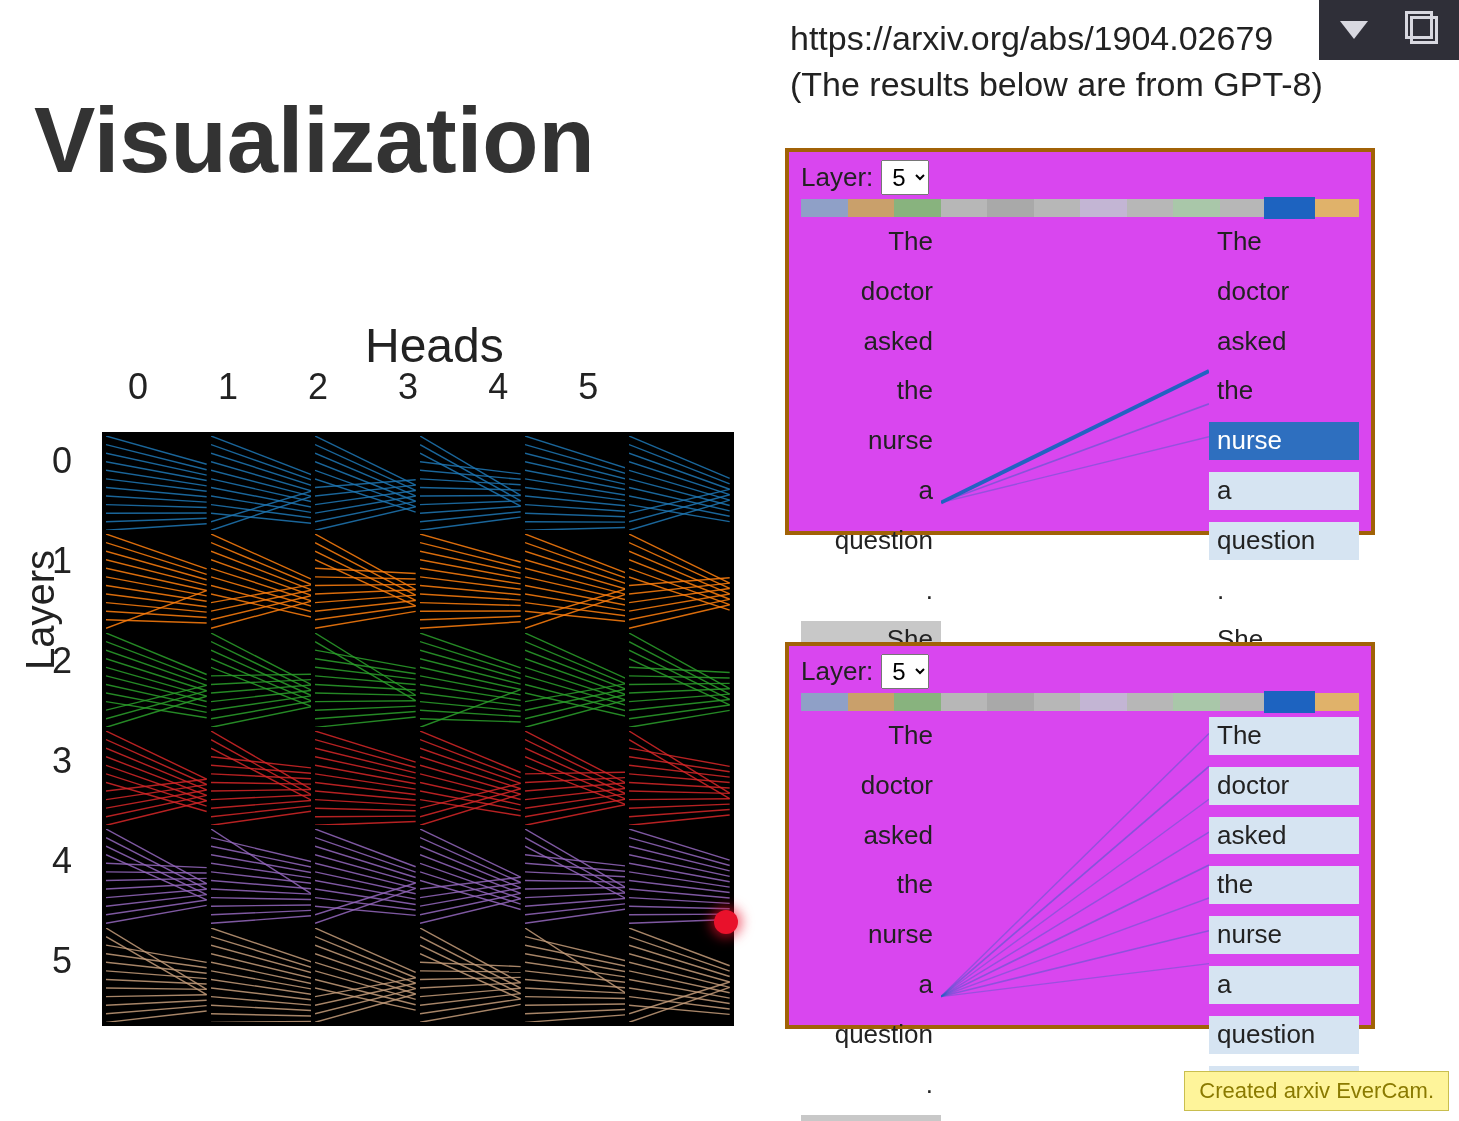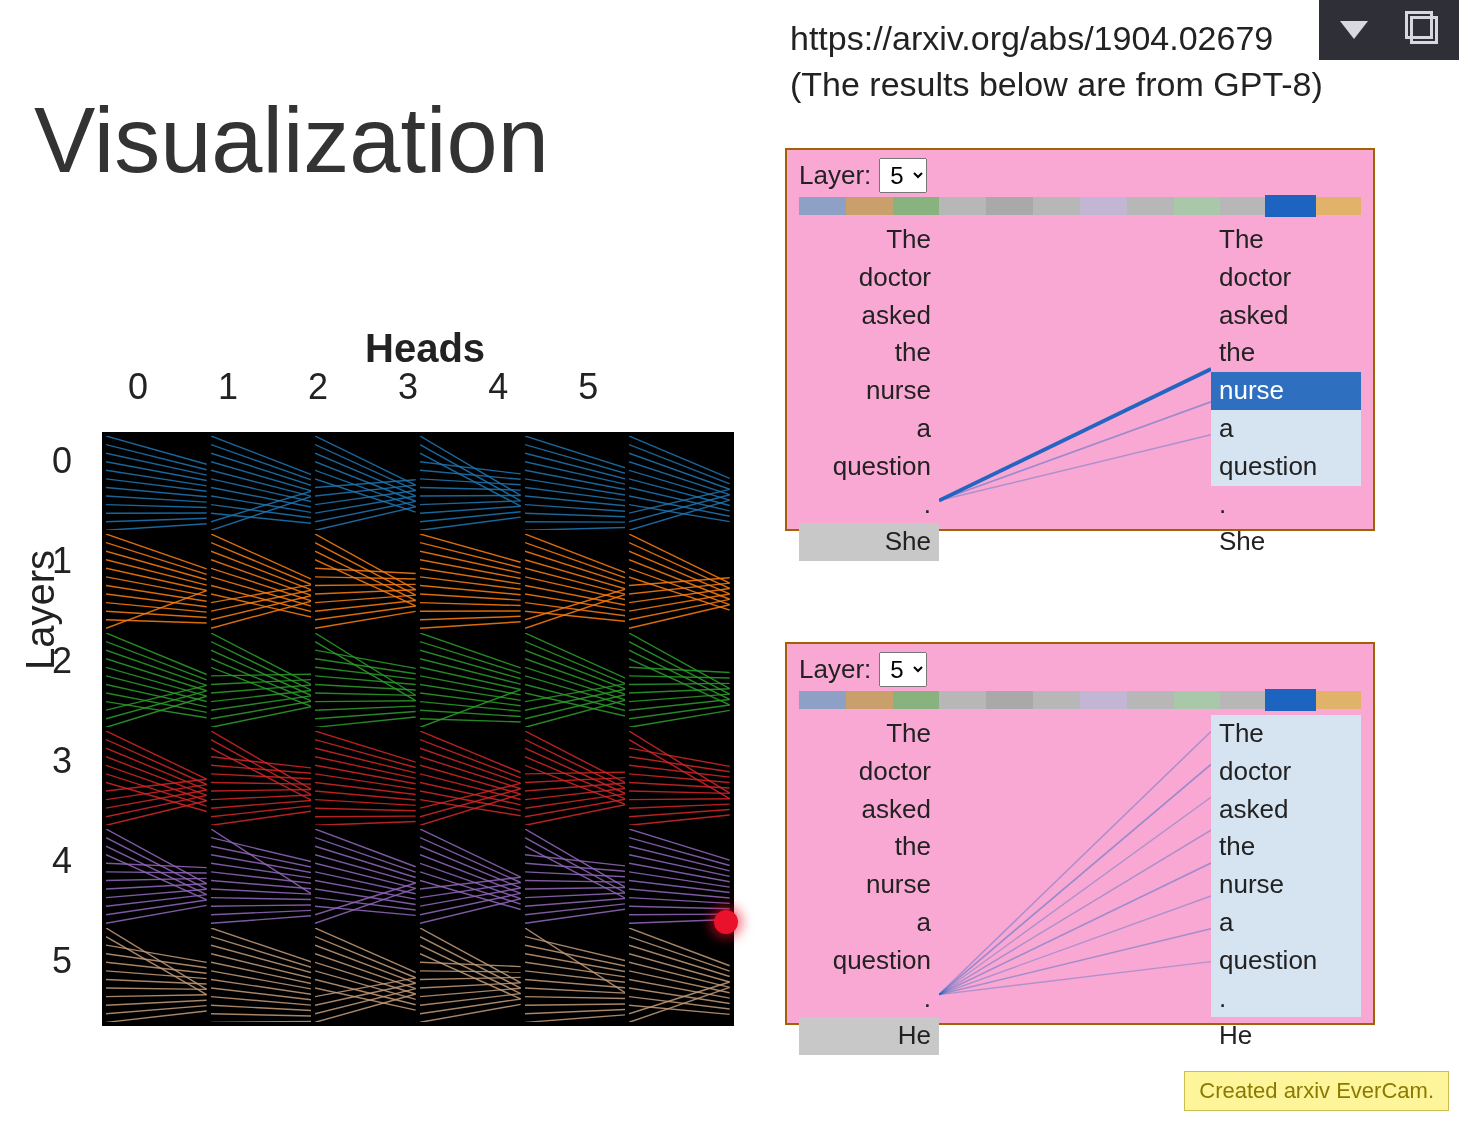--- a/index.html
+++ b/index.html
@@ -6,40 +6,40 @@
   .page{position:relative;width:1459px;height:1121px}
   
   .playbar{position:absolute;top:0;right:0;height:60px;width:140px;background:#2f2f38;display:flex;align-items:center;justify-content:space-around;color:#d8d8e0}
   .playbar .tri{width:0;height:0;border-left:14px solid transparent;border-right:14px solid transparent;border-top:18px solid #d8d8e0}
   .playbar .popicon{width:22px;height:22px;border:3px solid #d8d8e0;position:relative}
   .playbar .popicon::after{content:"";position:absolute;left:-8px;top:-8px;width:22px;height:22px;border:3px solid #d8d8e0}
   
   .srcblock{position:absolute;left:790px;top:16px;font-size:34px;line-height:1.35}
   .srcblock .url{color:#222}
   
-  .title{position:absolute;left:34px;top:88px;font-size:92px;font-weight:400;color:#333}
+  .title{position:absolute;left:34px;top:88px;font-size:92px;font-weight:700;color:#333}
   
   .gridblock{position:absolute;left:20px;top:310px}
-  .gridblock .htitle{position:absolute;left:345px;top:16px;font-size:40px;font-weight:700}
+  .gridblock .htitle{position:absolute;left:345px;top:8px;font-size:48px;font-weight:400}
   .gridblock .vlab{position:absolute;left:-2px;top:360px;font-size:40px;transform:rotate(-90deg);transform-origin:left top}
   .gridblock .cols{position:absolute;left:108px;top:56px;display:flex;gap:70px;font-size:36px}
   .gridblock .rows{position:absolute;left:32px;top:130px;display:flex;flex-direction:column;gap:58px;font-size:36px}
   .gridblock .matrix{position:absolute;left:82px;top:122px;width:632px;height:594px;background:#000;display:grid;grid-template-columns:repeat(6,1fr);grid-template-rows:repeat(6,1fr);gap:4px;padding:4px;box-sizing:border-box}
   .cell{position:relative;overflow:hidden}
   .cell svg{position:absolute;inset:0;width:100%;height:100%}
   .cell line{stroke-width:1.5}
   .laser{position:absolute;left:714px;top:910px;width:24px;height:24px;border-radius:50%;background:#e9112b;box-shadow:0 0 12px 4px rgba(233,17,43,.6)}
   
-  .panel{position:absolute;border:2px solid #a16207;background:#f9a8d4;box-sizing:border-box}
+  .panel{position:absolute;border:4px solid #a16207;background:#d946ef;box-sizing:border-box}
   .panel .toprow{display:flex;align-items:center;gap:8px;padding:8px 12px 4px 12px;font-size:26px}
   .panel select{font-size:24px;padding:2px 6px}
   .headstrip{display:flex;margin:0 12px 6px 12px;height:18px}
   .headstrip span{flex:1}
   .attn{position:relative;margin:4px 12px 12px 12px;height:296px}
-  .attn .col{position:absolute;top:0;display:flex;flex-direction:column;gap:0;font-size:26px;text-align:right}
+  .attn .col{position:absolute;top:0;display:flex;flex-direction:column;gap:12px;font-size:26px;text-align:right}
   .attn .colL{left:0;width:140px}
   .attn .colR{right:0;width:150px;text-align:left}
   .attn .tok{padding:2px 8px;line-height:1.3}
   .attn .hl-sel{background:#c8c8c8}
   .attn .hl-blue{background:#2e6fbf;color:#fff}
   .attn .hl-lt{background:#d6e4f2}
   .attn svg{position:absolute;left:140px;right:150px;top:0;bottom:0;width:calc(100% - 290px);height:100%}
   .watermark{position:absolute;right:10px;bottom:10px;background:#fef49a;border:1px solid #c9be4f;color:#8a7a00;font-size:22px;padding:6px 14px}
 </style>
 </head>

